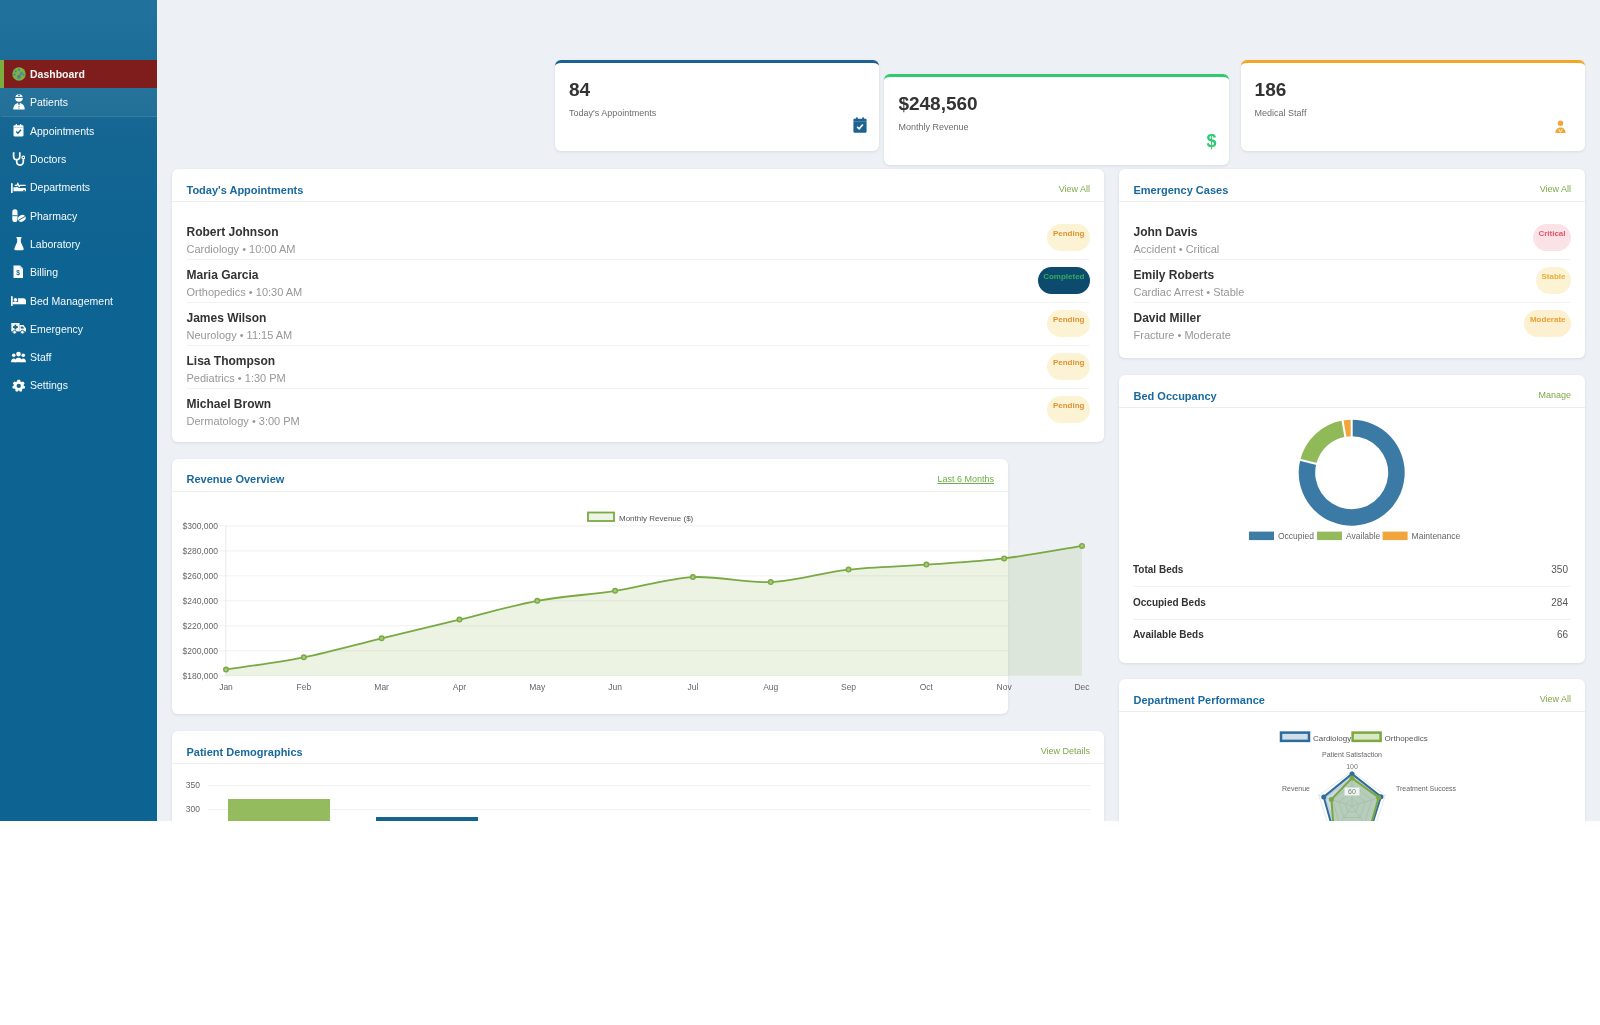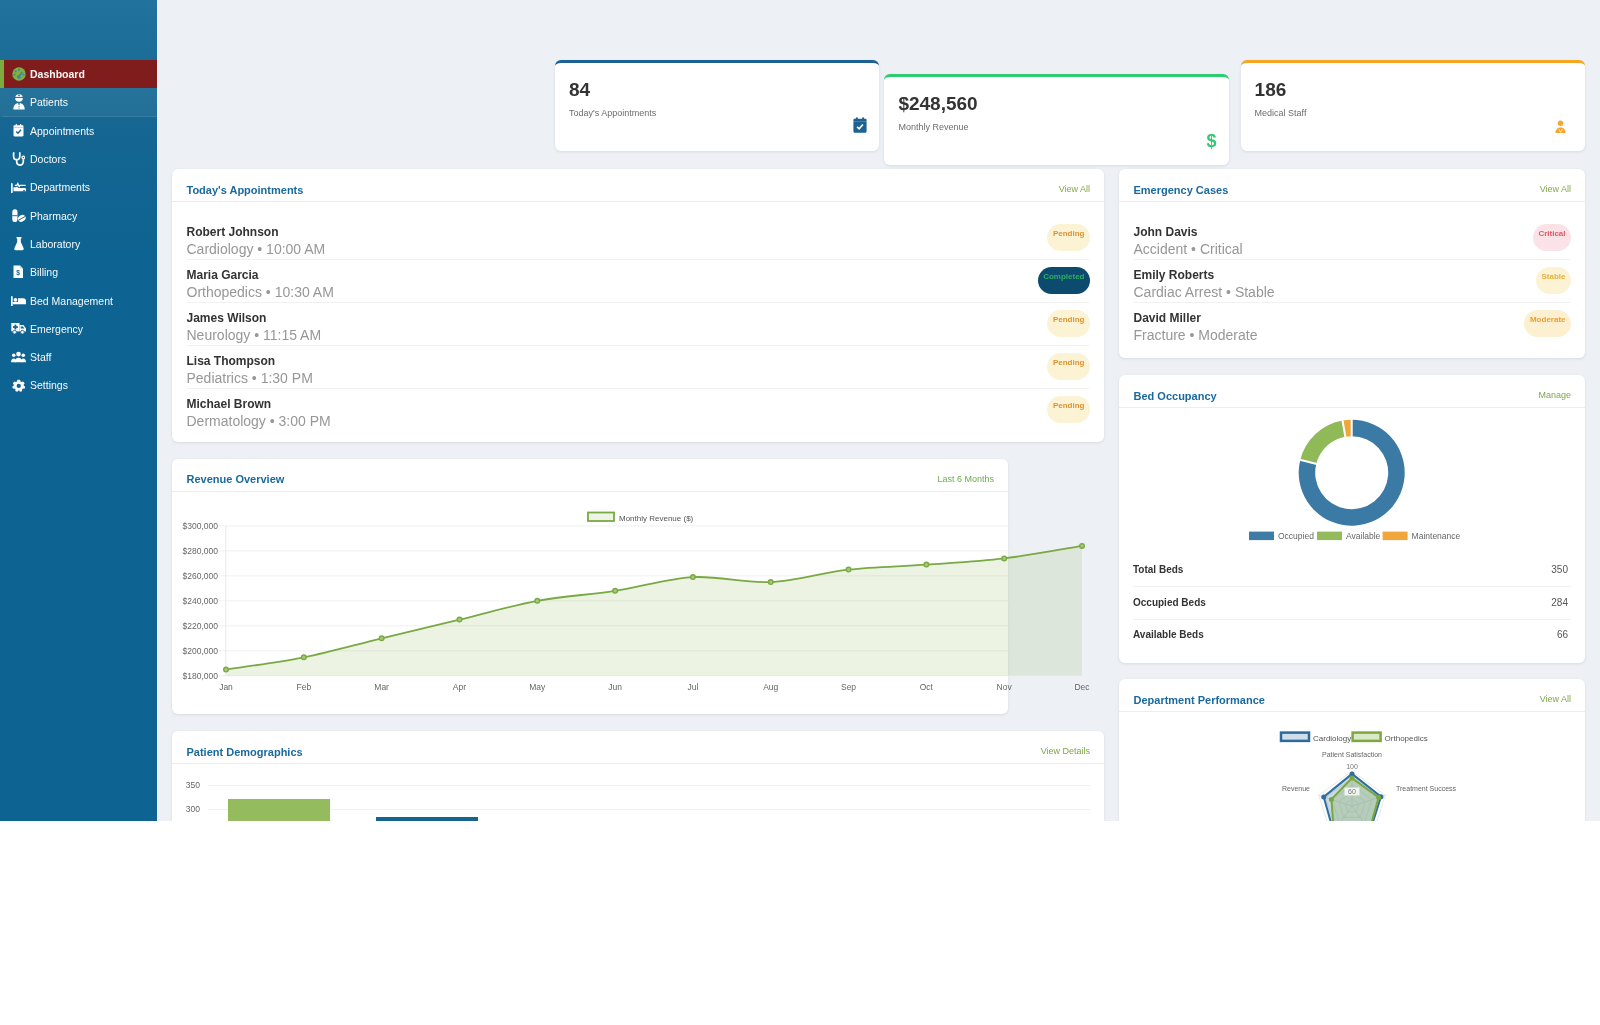--- a/index.html
+++ b/index.html
@@ -27,21 +27,21 @@
 
 .card { position:absolute; background:#fff; border-radius:6px; box-shadow:0 1px 3px rgba(30,50,70,0.10); }
 .stat { height:91px; border-top:3px solid; }
 .stat .num { position:absolute; left:14px; top:16px; font-size:19px; font-weight:bold; color:#333; }
 .stat .lbl { position:absolute; left:14px; top:44.5px; font-size:9px; color:#6d6d6d; }
 .stat .sic { position:absolute; right:12px; bottom:18px; }
 .chead { position:absolute; left:0; top:0; right:0; height:33px; border-bottom:1px solid #ededed; }
 .ctitle { position:absolute; left:14.5px; top:14.5px; font-size:11px; font-weight:bold; color:#1a699e; }
 .clink { position:absolute; right:14px; top:15px; font-size:9px; color:#7fa845; }
 .itm-name { position:absolute; left:14.5px; font-size:12px; font-weight:bold; color:#333; line-height:11px; }
-.itm-sub { position:absolute; left:14.5px; font-size:14px; color:#979797; line-height:10px; }
+.itm-sub { position:absolute; left:14.5px; font-size:11px; color:#979797; line-height:10px; }
 .itm-div { position:absolute; left:15px; right:15px; height:1px; background:#f1f1f1; }
 .pill { position:absolute; right:14px; font-size:8px; font-weight:bold; border-radius:13.5px; padding:5px 5.5px 13px; line-height:9px; }
 .p-pending { background:#fcf3d5; color:#dd9230; }
 .p-completed { background:#0c4a6e; color:#2fae62; }
 .p-critical { background:#fbe2e6; color:#e2566b; }
 .p-stable { background:#fcf3d5; color:#e9ae3a; }
 .p-moderate { background:#fcf0d0; color:#ec9e31; }
 .bl { font-size:10px; font-weight:bold; color:#333; position:absolute; left:14px; }
 .bv { font-size:10px; color:#555; position:absolute; right:17px; }
 .leg-txt { font-size:8.5px; color:#666; position:absolute; }
@@ -220,21 +220,21 @@
     <div class="pill p-pending" style="top:184.3px;">Pending</div>
     <div class="itm-div" style="top:218.5px;"></div>
     <div class="itm-name" style="top:230.3px;">Michael Brown</div>
     <div class="itm-sub" style="top:246.8px;">Dermatology • 3:00 PM</div>
     <div class="pill p-pending" style="top:227.3px;">Pending</div>
     </div>
 
   <div class="card" style="left:172px; top:458.7px; width:836px; height:255.5px;">
     <div class="chead"></div>
     <div class="ctitle">Revenue Overview</div>
-    <div class="clink" style="color:#6cae47;">Last 6 Months</div>
+    <div class="clink" style="color:#6cae47;text-decoration:underline;">Last 6 Months</div>
     <div class="abs" style="left:0; top:33px;">
       <svg width="932" height="222" viewBox="0 0 932 222" id="revchart">
           <line x1="46" y1="33.9" x2="910" y2="33.9" stroke="#f0f0f0" stroke-width="1"></line>
           <text x="46" y="37.4" text-anchor="end" font-size="8.5" fill="#666" font-family="Liberation Sans">$300,000</text>
           <line x1="46" y1="58.88333333333333" x2="910" y2="58.88333333333333" stroke="#f0f0f0" stroke-width="1"></line>
           <text x="46" y="62.38333333333333" text-anchor="end" font-size="8.5" fill="#666" font-family="Liberation Sans">$280,000</text>
           <line x1="46" y1="83.86666666666667" x2="910" y2="83.86666666666667" stroke="#f0f0f0" stroke-width="1"></line>
           <text x="46" y="87.36666666666667" text-anchor="end" font-size="8.5" fill="#666" font-family="Liberation Sans">$260,000</text>
           <line x1="46" y1="108.85" x2="910" y2="108.85" stroke="#f0f0f0" stroke-width="1"></line>
           <text x="46" y="112.35" text-anchor="end" font-size="8.5" fill="#666" font-family="Liberation Sans">$240,000</text>

